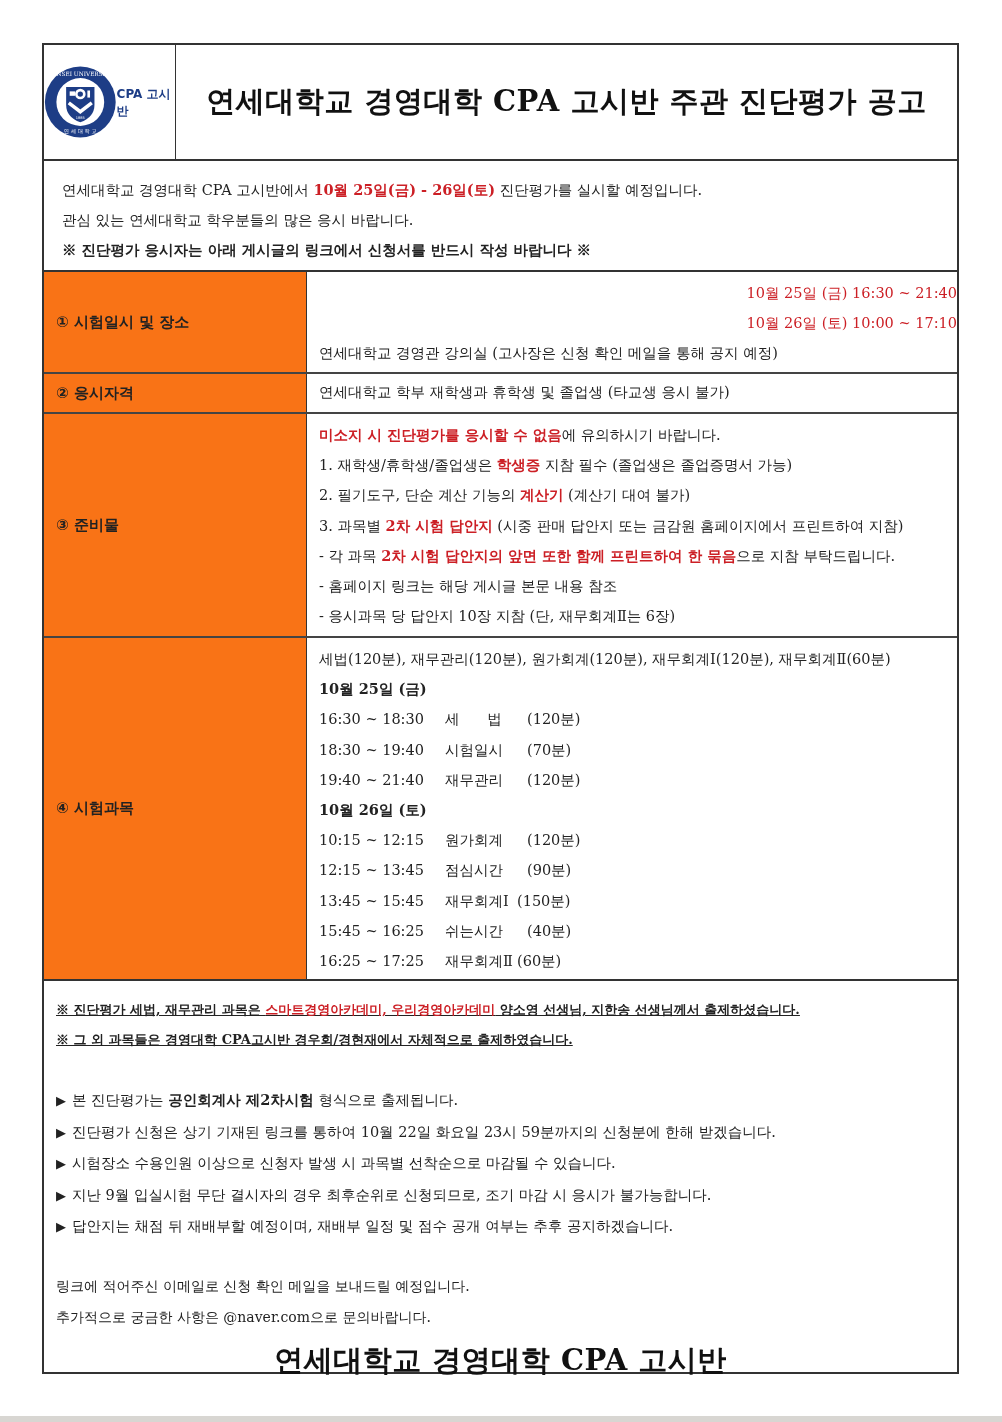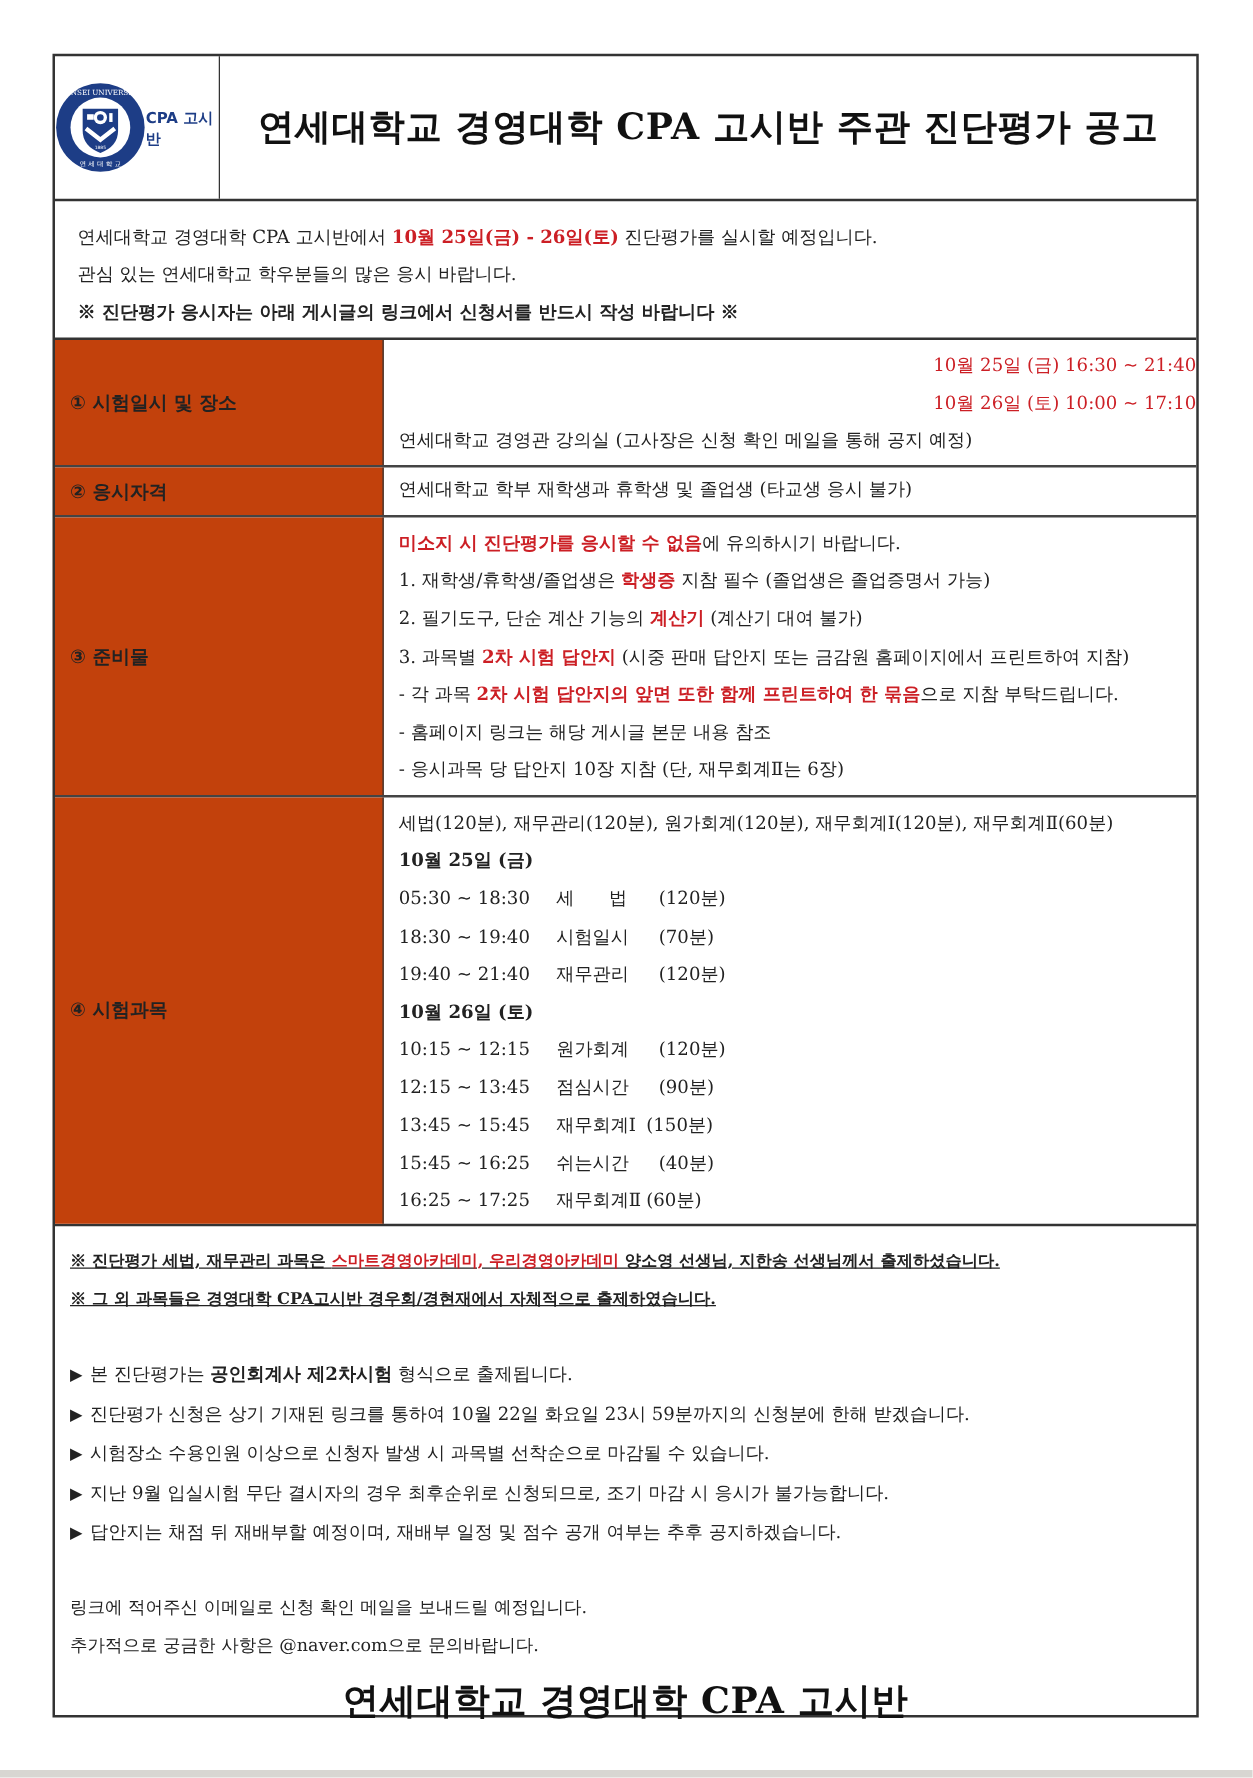--- a/index.html
+++ b/index.html
@@ -12,21 +12,21 @@
   .logo-cell { width:131px; border-right:1.5px solid #333; display:flex; flex-direction:row;
                align-items:center; justify-content:center; }
   .logo-caption { font-family:"DejaVu Sans", sans-serif; font-weight:bold; font-size:12px; color:#1d3d86; margin-top:2px; }
   .title-cell { flex:1; display:flex; align-items:center; justify-content:center;
                 font-size:29px; font-weight:bold; letter-spacing:0.5px; color:#111; }
   .intro { height:111px; border-bottom:2px solid #333; padding:14px 0 0 18px; box-sizing:border-box;
            font-size:14.5px; line-height:30px; }
   .red { color:#cc1f25;text-align:right; }
   .bold { font-weight:bold; }
   .row { display:flex; border-bottom:2px solid #444; }
-  .label { width:263px; background:#c2410c; border-right:1.5px solid #333; display:flex; align-items:center;
+  .label { width:263px; background:#f97316; border-right:1.5px solid #333; display:flex; align-items:center;
            padding-left:12px; box-sizing:border-box; font-family:"DejaVu Sans", sans-serif; font-size:15px; font-weight:bold; color:#222; }
   .content { flex:1; padding:6px 0 0 12px; box-sizing:border-box; font-size:14.5px; line-height:30.2px; }
   .r1 { height:100px; } .r2 { height:38px; } .r3 { height:222px; } .r4 { height:341px; }
   .r4 { border-bottom:2px solid #333; }
   .note-block { padding:14px 0 0 12px; font-size:13px; line-height:30px; font-weight:bold;text-decoration:underline; }
   .bullets { padding:30px 0 0 12px; font-size:14.5px; line-height:30.6px; }
   .bullet-mark { font-size:13px; margin-right:6px; }
   .contact { padding:28px 0 0 12px; font-size:14px; line-height:31px; }
   .footer-title { text-align:center; font-size:29px; font-weight:bold; margin-top:8px; color:#111; letter-spacing:0.5px; }
   .sched-time { display:inline-block; width:126px; }
@@ -90,21 +90,21 @@
       <div> - 홈페이지 링크는 해당 게시글 본문 내용 참조</div>
       <div> - 응시과목 당 답안지 10장 지참 (단, 재무회계Ⅱ는 6장)</div>
     </div>
   </div>
 
   <div class="row r4">
     <div class="label">④ 시험과목</div>
     <div class="content">
       <div>세법(120분), 재무관리(120분), 원가회계(120분), 재무회계Ⅰ(120분), 재무회계Ⅱ(60분)</div>
       <div class="bold">10월 25일 (금)</div>
-      <div><span class="sched-time">05:30 ~ 18:30</span><span style="white-space:pre;display:inline-block;width:82px;">세      법</span><span>(120분)</span></div>
+      <div><span class="sched-time">16:30 ~ 18:30</span><span style="white-space:pre;display:inline-block;width:82px;">세      법</span><span>(120분)</span></div>
       <div><span class="sched-time">18:30 ~ 19:40</span><span style="display:inline-block;width:82px;">시험일시</span><span>(70분)</span></div>
       <div><span class="sched-time">19:40 ~ 21:40</span><span style="display:inline-block;width:82px;">재무관리</span><span>(120분)</span></div>
       <div class="bold">10월 26일 (토)</div>
       <div><span class="sched-time">10:15 ~ 12:15</span><span style="display:inline-block;width:82px;">원가회계</span><span>(120분)</span></div>
       <div><span class="sched-time">12:15 ~ 13:45</span><span style="display:inline-block;width:82px;">점심시간</span><span>(90분)</span></div>
       <div><span class="sched-time">13:45 ~ 15:45</span><span style="display:inline-block;width:72px;">재무회계Ⅰ</span><span>(150분)</span></div>
       <div><span class="sched-time">15:45 ~ 16:25</span><span style="display:inline-block;width:82px;">쉬는시간</span><span>(40분)</span></div>
       <div><span class="sched-time">16:25 ~ 17:25</span><span style="display:inline-block;width:72px;">재무회계Ⅱ</span><span>(60분)</span></div>
     </div>
   </div>

